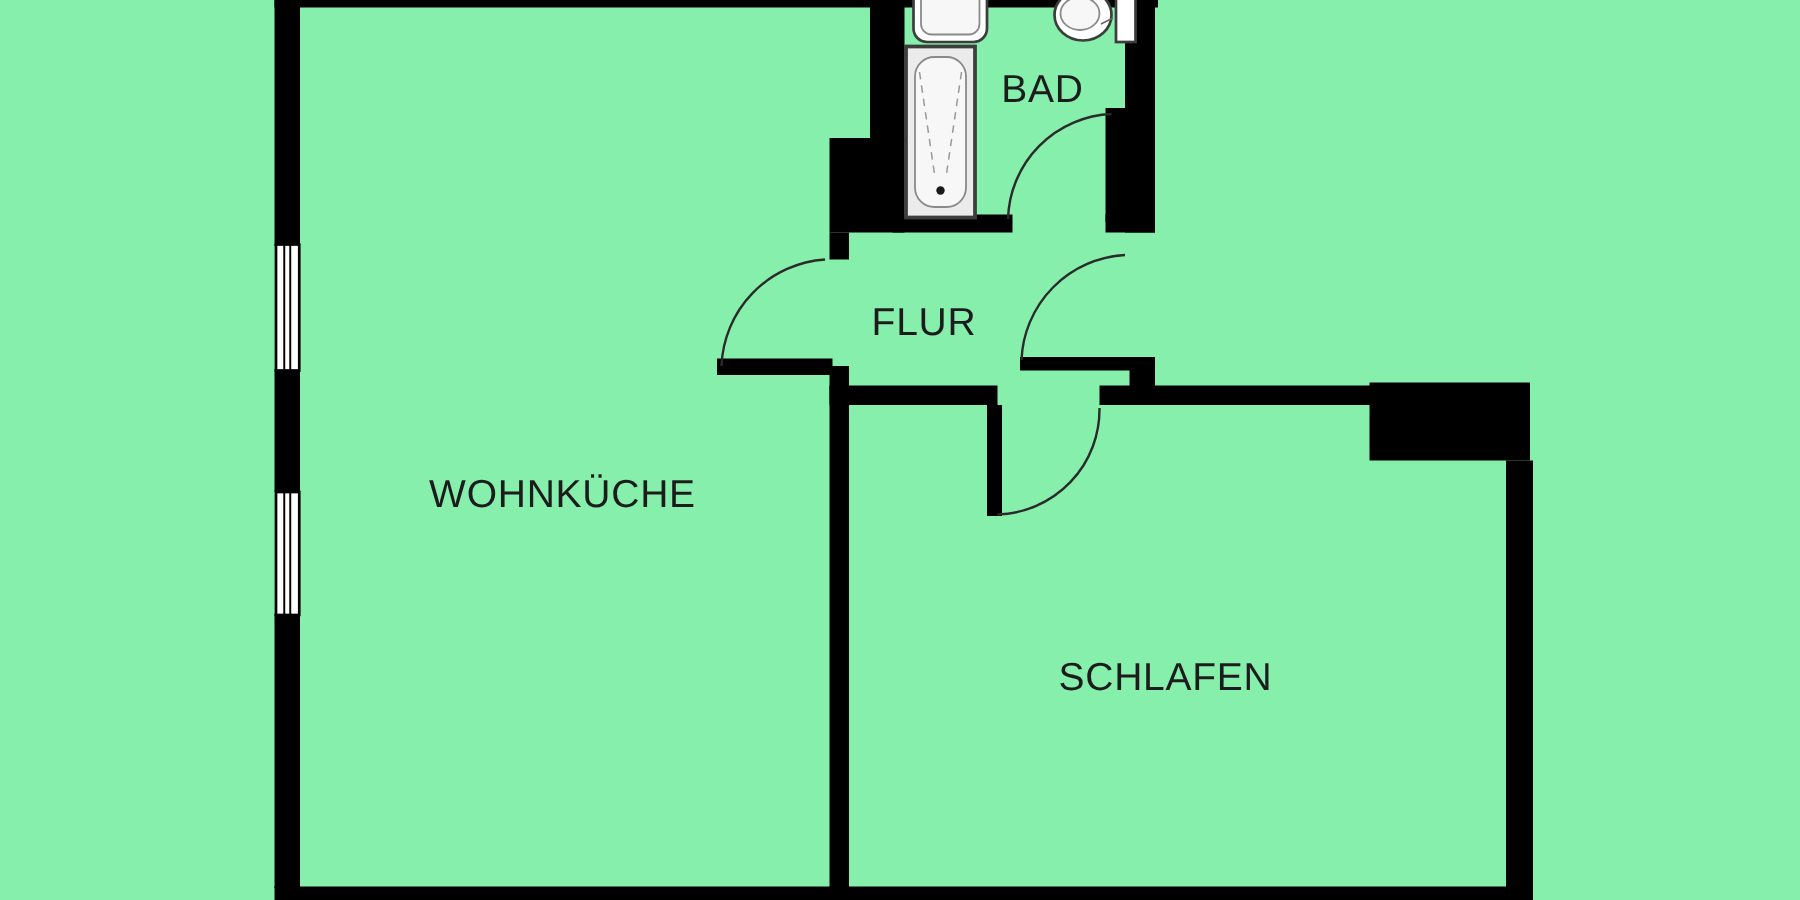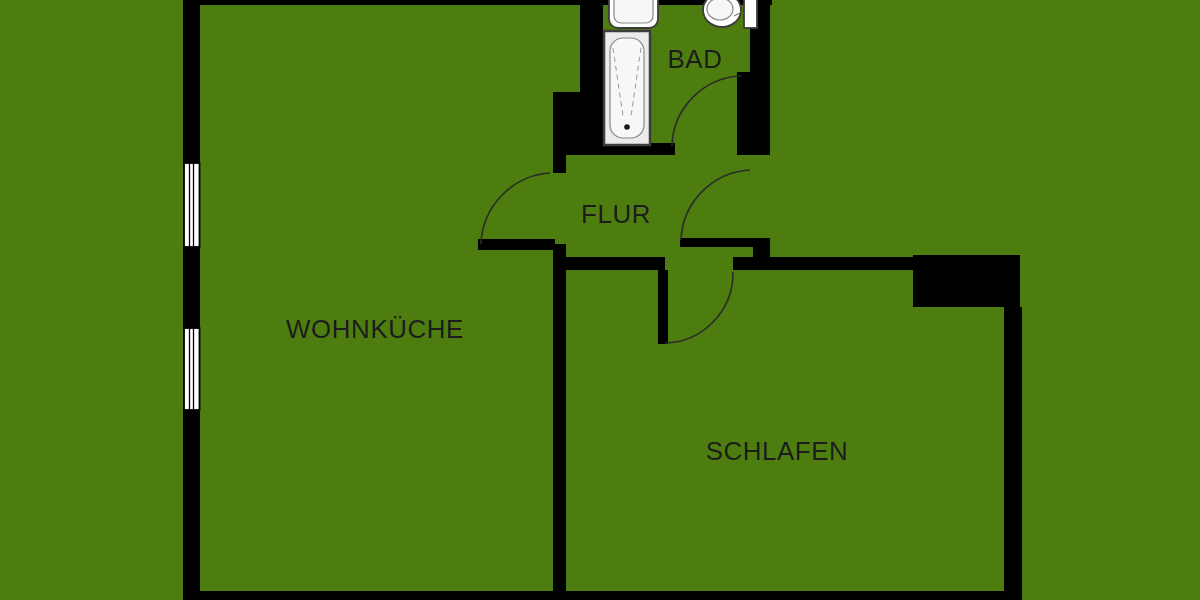--- a/index.html
+++ b/index.html
@@ -8,21 +8,21 @@
     background: #ffffff;
     width: 1200px;
     height: 600px;
     overflow: hidden;
     font-family: "Liberation Sans", sans-serif;
   }
   .plan-wrap {
     position: relative;
     width: 1200px;
     height: 600px;
-    background: #4d7c0f;
+    background: #86efac;
   }
   svg { display: block; }
   .wall { fill: #000000; stroke: none; }
   .door-arc { fill: none; stroke: #2b2b2b; stroke-width: 1.6; }
   .win-frame { fill: #ffffff; stroke: #000000; stroke-width: 1.8; }
   .win-line { stroke: #000000; stroke-width: 1.3; }
   .fixture-outer { fill: #ebebeb; stroke: #3d3d3d; stroke-width: 2.5; }
   .fixture-white { fill: #ffffff; stroke: #3d3d3d; stroke-width: 1.8; }
   .fixture-inner { fill: #f7f7f7; stroke: #8a8a8a; stroke-width: 1.2; }
   .fixture-detail { fill: none; stroke: #999999; stroke-width: 1; stroke-dasharray: 5 4; }

